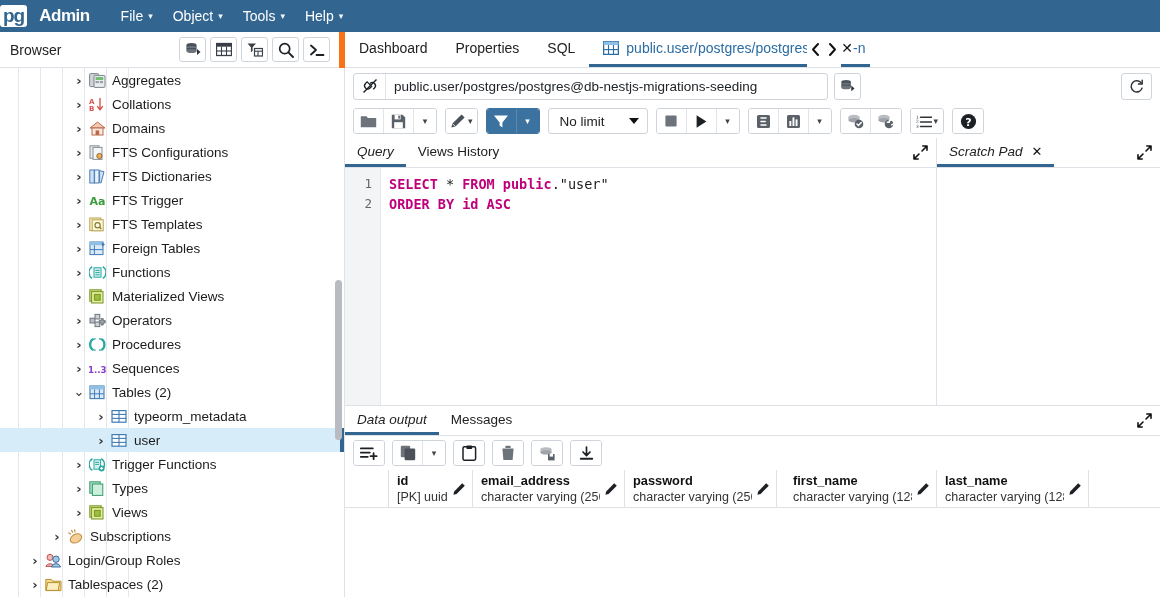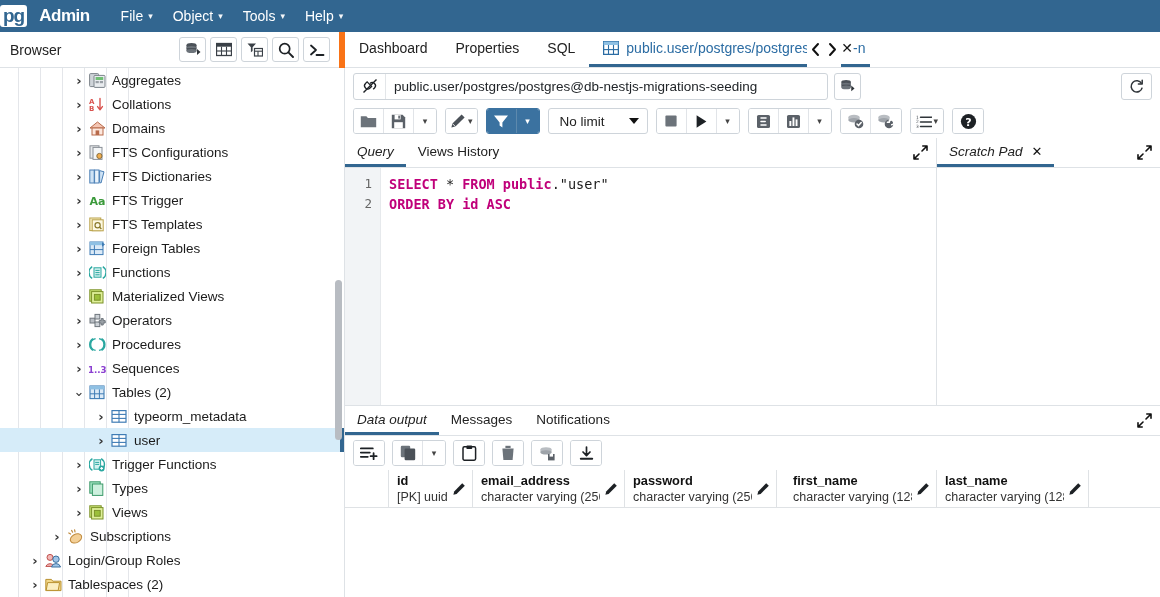--- a/index.html
+++ b/index.html
@@ -813,23 +813,20 @@
       </div>
     </div>
 
     <div id="output">
       <div class="pane-tabs">
         <div class="ptab active">
           <span>Data output</span>
         </div>
         <div class="ptab">
           <span>Messages</span>
-        </div>
-        <div class="ptab">
-          <span>Notifications</span>
         </div>
         <div class="expand-ic">
           <svg width="15" height="15" viewBox="0 0 15 15">
             <path d="M14 1 L9 6 M14 1 L14 5.2 M14 1 L9.8 1" stroke="#111" stroke-width="1.6" stroke-linecap="round" fill="none"></path>
             <path d="M1 14 L6 9 M1 14 L1 9.8 M1 14 L5.2 14" stroke="#111" stroke-width="1.6" stroke-linecap="round" fill="none"></path>
           </svg>
         </div>
       </div>
 
       <div id="out-toolbar">

